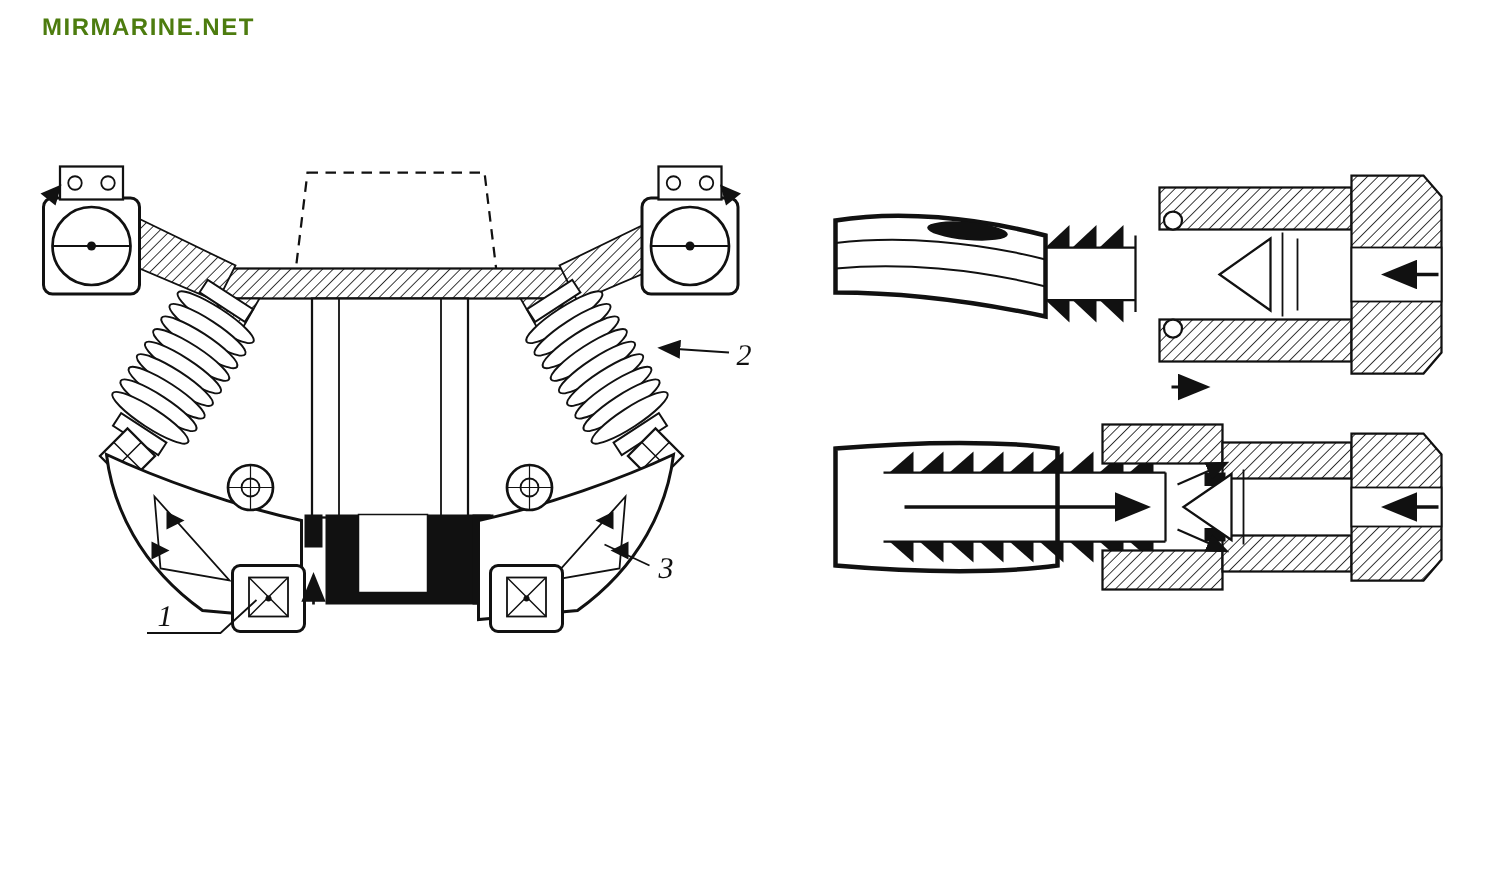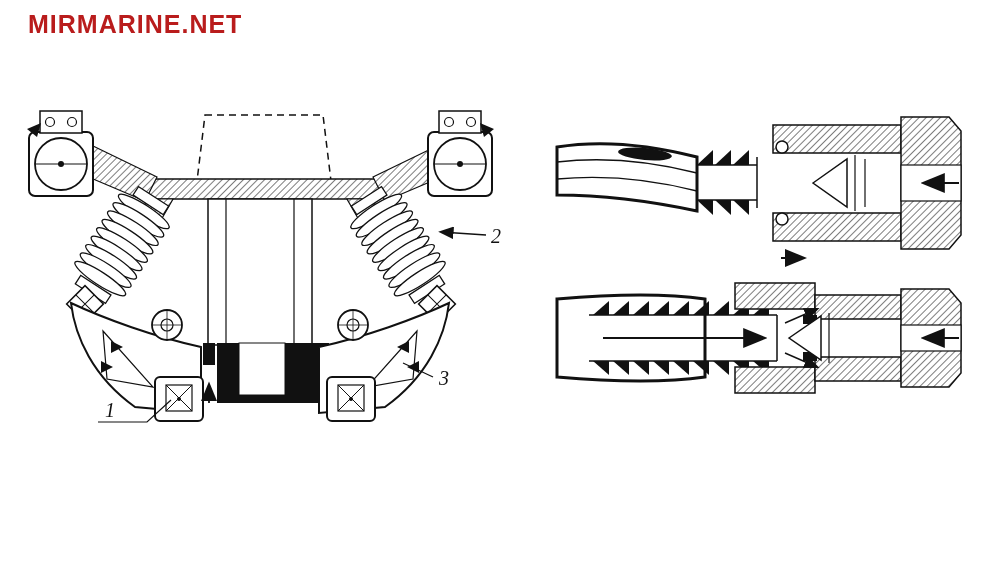--- a/index.html
+++ b/index.html
@@ -3,21 +3,21 @@
 <meta charset="utf-8">
 <style>
   html,body{margin:0;padding:0;background:#fff;}
   .page{
     position:relative;width:1000px;height:580px;background:#ffffff;
     overflow:hidden;font-family:"Liberation Sans",sans-serif;
   }
   .watermark{
     position:absolute;left:28px;top:10px;
     font-family:"Liberation Sans",sans-serif;
-    font-size:25px;font-weight:bold;letter-spacing:1px;color:#b91c1c;
+    font-size:16px;font-weight:bold;letter-spacing:1px;color:#4d7c0f;
     user-select:none;
   }
   svg{position:absolute;}
   #fig-left{left:5px;top:85px;}
   #fig-right{left:545px;top:95px;}
   text.lbl{
     font-family:"Liberation Serif",serif;
     font-style:italic;font-size:20px;fill:#111;
   }
 </style>

